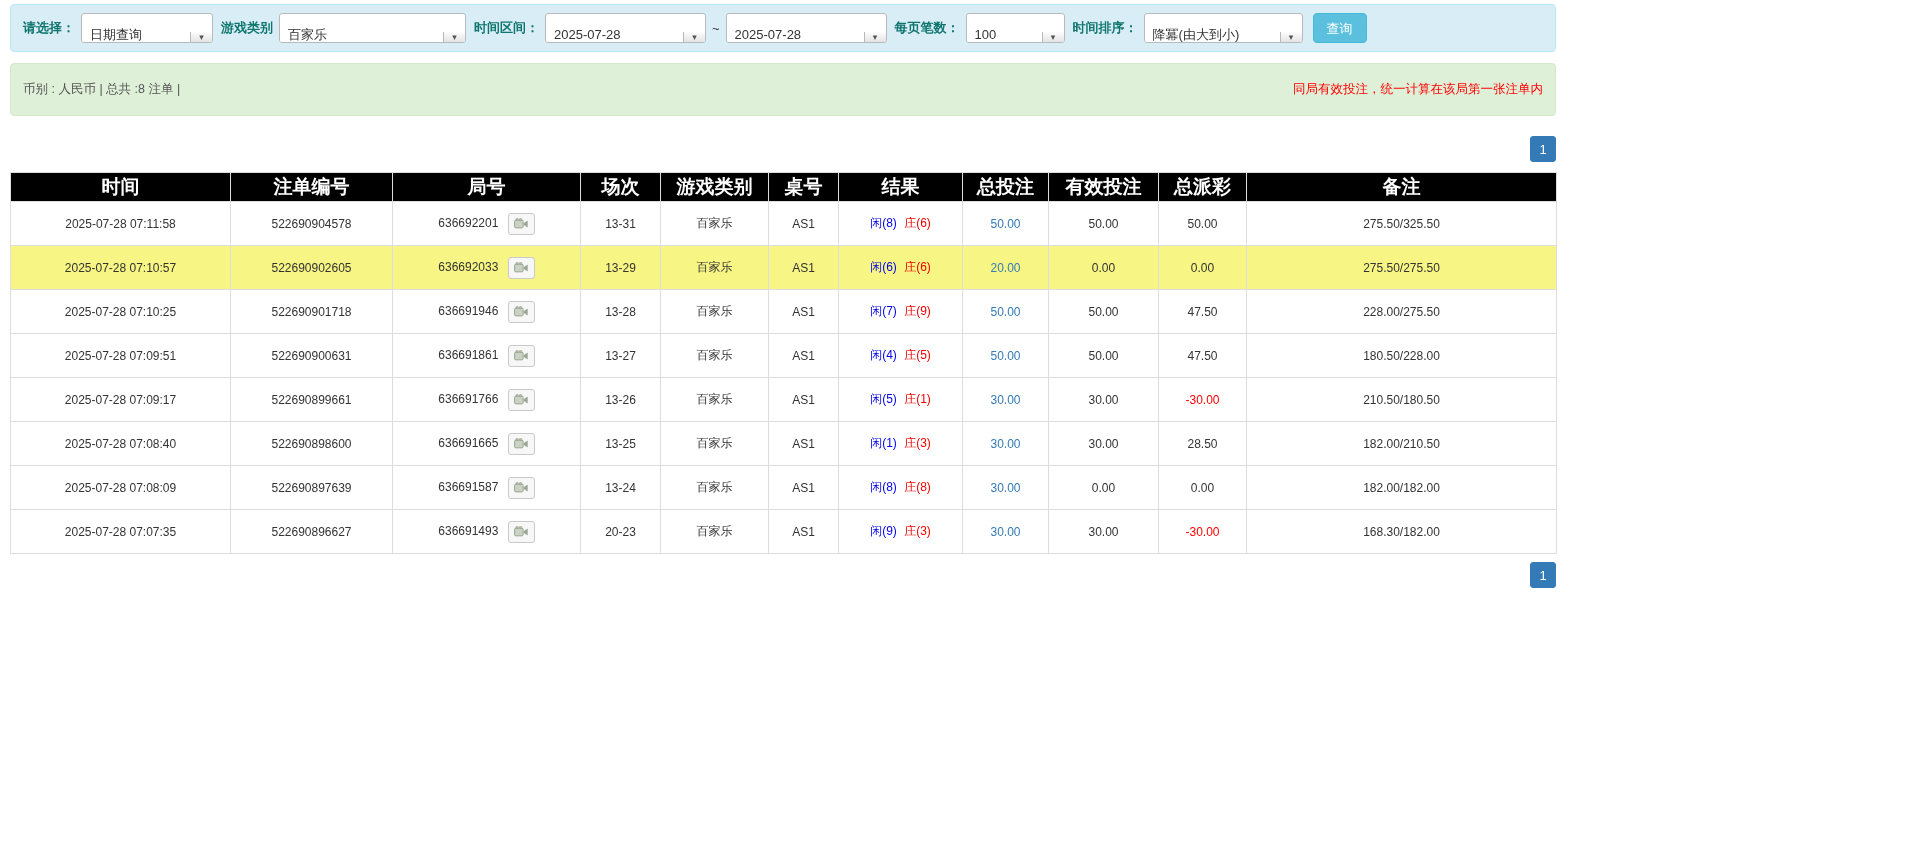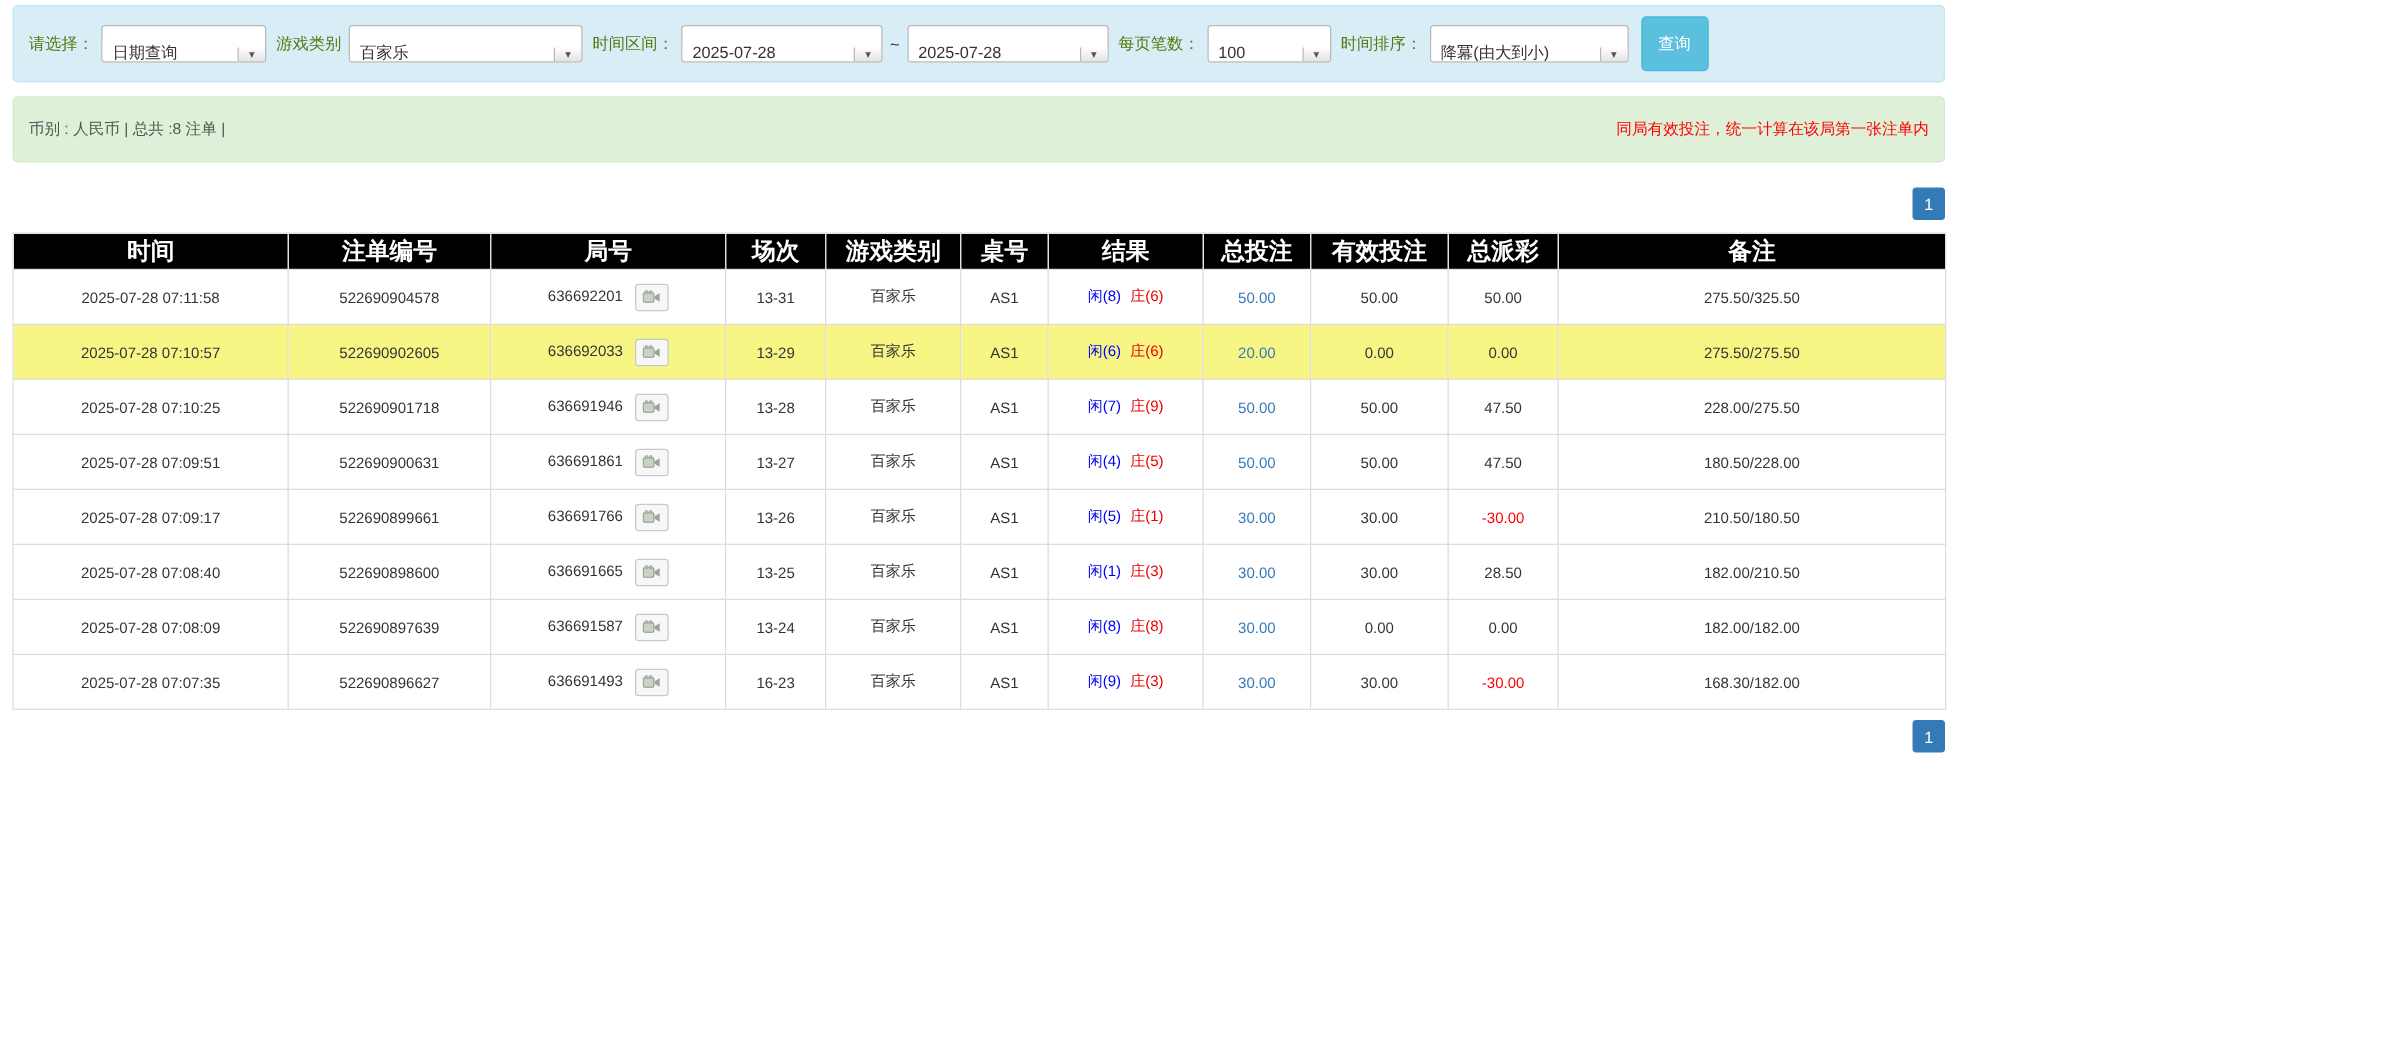--- a/index.html
+++ b/index.html
@@ -27,22 +27,22 @@
   .filter-bar {
     background: #d9edf7;
     border: 1px solid #bce8f1;
     border-radius: 4px;
     padding: 8px 10px;
     display: flex;
     align-items: center;
     margin-bottom: 11px;
   }
   .f-label {
-    color: #4d7c0f;
-    font-weight: normal;
+    color: #0f766e;
+    font-weight: bold;
     font-size: 13px;
     margin: 0 6px 0 8px;
     white-space: nowrap;
   }
   .combo {
     display: inline-flex;
     align-items: flex-end;
     height: 30px;
     border: 1px solid #b9b9b9;
     border-radius: 3px;
@@ -78,21 +78,21 @@
   .btn-search {
     background: #5bc0de;
     border: 1px solid #46b8da;
     color: #fff;
     font-size: 13px;
     font-family: inherit;
     padding: 6px 13px;
     border-radius: 4px;
     margin-left: 10px;
     cursor: pointer;
-    height: 44px;
+    height: 30px;
   }
 
   
   .summary-bar {
     background: #dff0d8;
     border: 1px solid #d6e9c6;
     border-radius: 4px;
     padding: 17px 12px;
     display: flex;
     justify-content: space-between;
@@ -426,21 +426,21 @@
       <span>636691493</span>
       <button type="button" class="video-btn">
         <svg width="14" height="12" viewBox="0 0 16 14" aria-hidden="true">
           <rect x="0.5" y="2.5" width="10" height="9" rx="1.5" fill="#c9d2c4" stroke="#8d9a87"></rect>
           <path d="M11.5 6 L15.5 3.5 V10.5 L11.5 8 Z" fill="#9aa694" stroke="#8d9a87" stroke-width="0.5"></path>
           <circle cx="3.5" cy="1.8" r="1.4" fill="#b9c3b3" stroke="#8d9a87" stroke-width="0.6"></circle>
           <circle cx="7.5" cy="1.8" r="1.4" fill="#b9c3b3" stroke="#8d9a87" stroke-width="0.6"></circle>
         </svg>
       </button>
     </td>
-    <td>16-23</td>
+    <td>20-23</td>
     <td>百家乐</td>
     <td>AS1</td>
     <td>
       <span class="player">闲(9)</span>
       <span class="banker">庄(3)</span>
     </td>
     <td class="bet-link">30.00</td>
     <td>30.00</td>
     <td class="neg">-30.00</td>
     <td>168.30/182.00</td>

